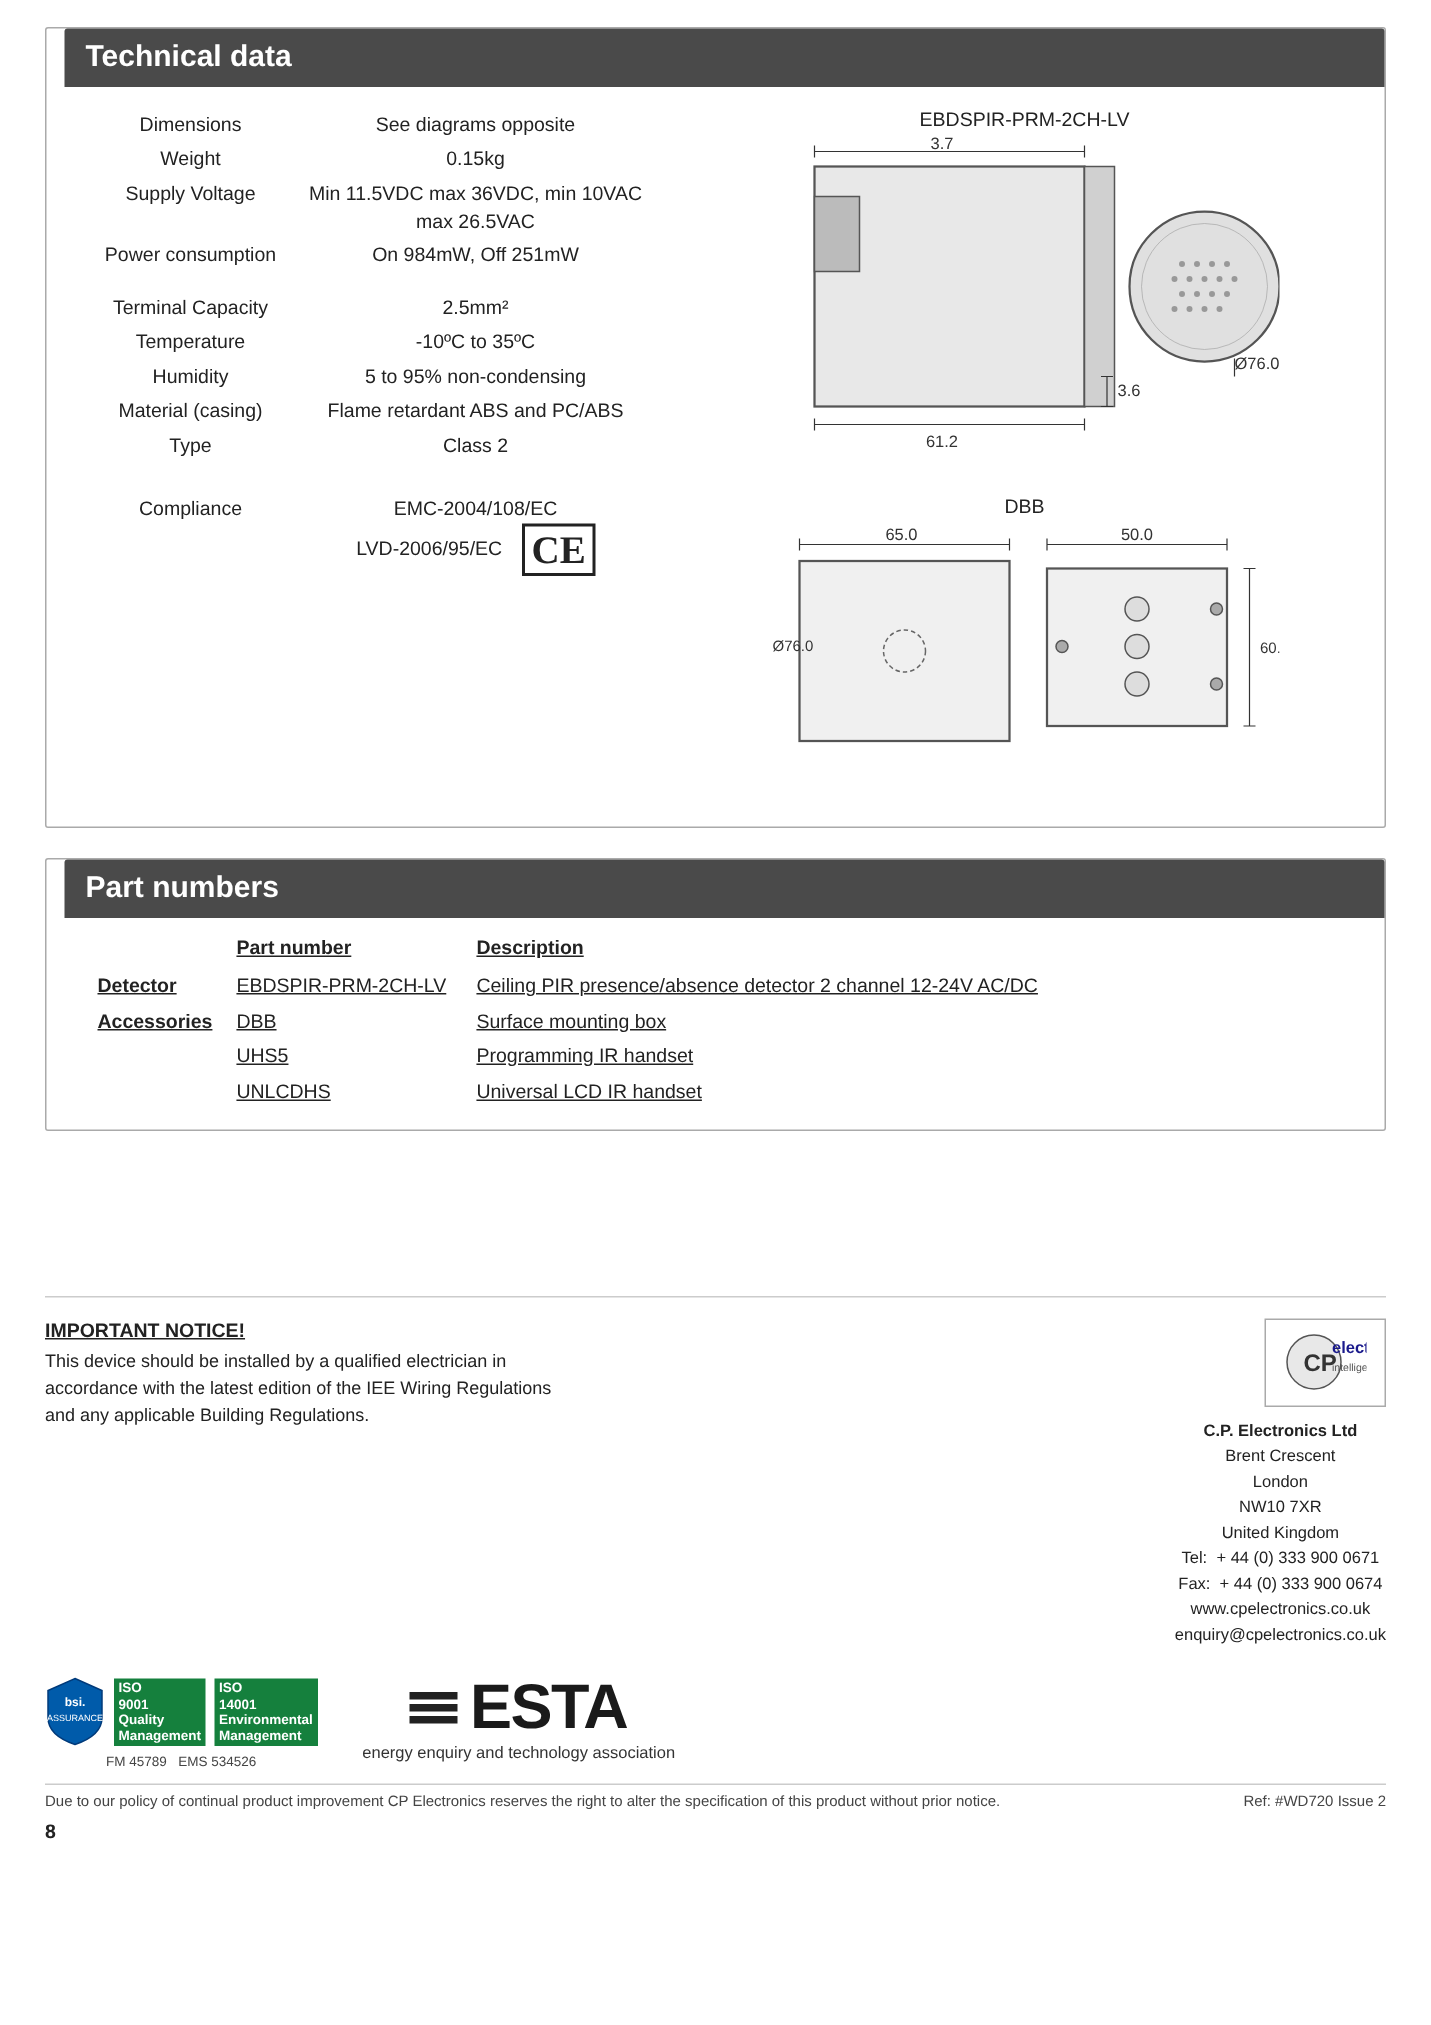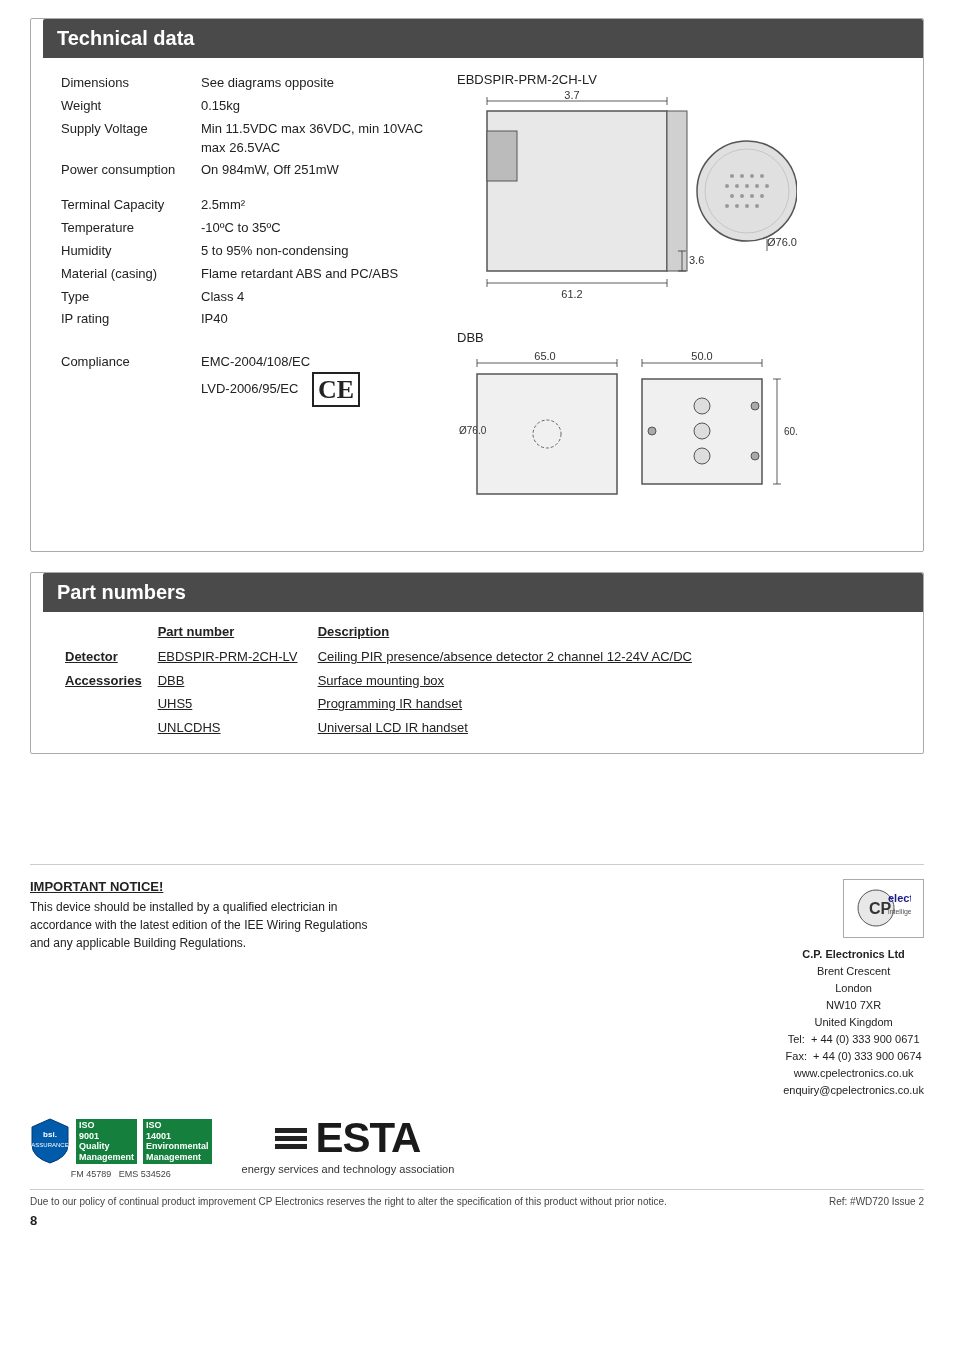--- a/index.html
+++ b/index.html
@@ -32,20 +32,21 @@
 
     .section-box {
       border: 1px solid #aaa;
       border-radius: 2px;
       margin-bottom: 20px;
       padding-left: 12px;
     }
 
     .section-content {
       padding: 14px 14px 18px 14px;
+      text-align: center;
     }
 
     
     .tech-data-inner {
       display: flex;
       gap: 0;
     }
 
     .tech-specs {
       flex: 0 0 380px;
@@ -349,25 +350,21 @@
               <tr>
                 <td>Humidity</td>
                 <td>5 to 95% non-condensing</td>
               </tr>
               <tr>
                 <td>Material (casing)</td>
                 <td>Flame retardant ABS and PC/ABS</td>
               </tr>
               <tr>
                 <td>Type</td>
-                <td>Class 4</td>
-              </tr>
-              <tr>
-                <td>IP rating</td>
-                <td>IP40</td>
+                <td>Class 2</td>
               </tr>
               <tr class="spacer-row">
                   <td colspan="2"></td>
                 </tr>
               <tr class="compliance-row">
                 <td>Compliance</td>
                 <td>
                   EMC-2004/108/EC<br>LVD-2006/95/EC
                   <span class="ce-mark">CE</span>
                 </td>
@@ -578,21 +575,21 @@
 
       <div class="esta-area">
         <div class="esta-logo-wrapper">
           <div class="esta-lines">
             <div class="esta-line"></div>
             <div class="esta-line"></div>
             <div class="esta-line"></div>
           </div>
           <div class="esta-logo-text">ESTA</div>
         </div>
-        <div class="esta-caption">energy services and technology association</div>
+        <div class="esta-caption">energy enquiry and technology association</div>
       </div>
     </div>
 
     <div class="footer-bottom-strip">
       <span>Due to our policy of continual product improvement CP Electronics reserves the right to alter the specification of this product without prior notice.</span>
       <span>Ref: #WD720   Issue 2</span>
     </div>
 
     <div style="margin-top:6px;">
       <span class="page-number">8</span>

